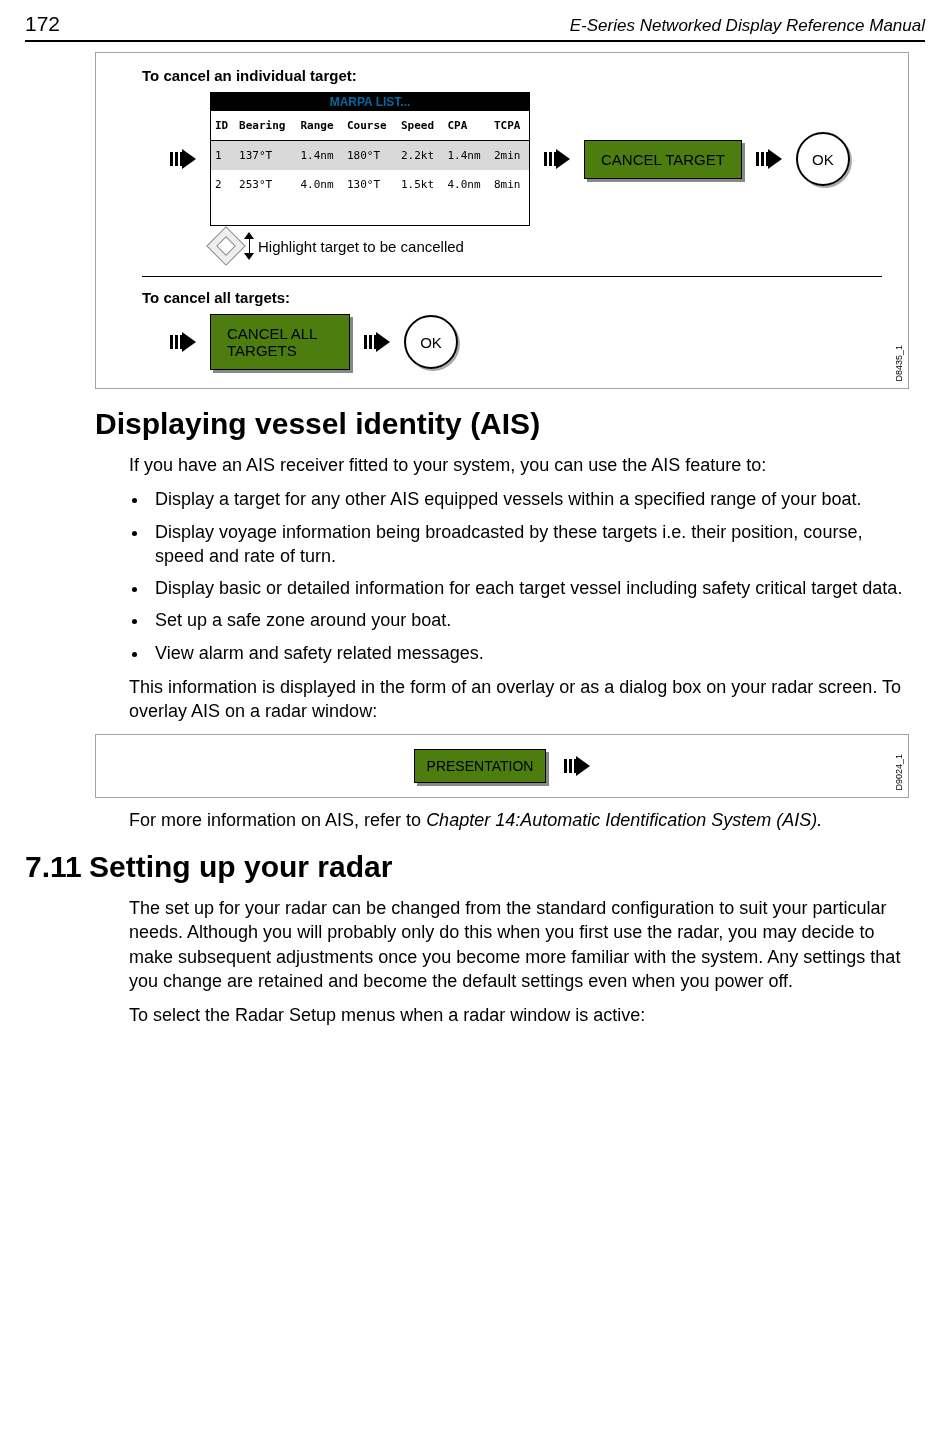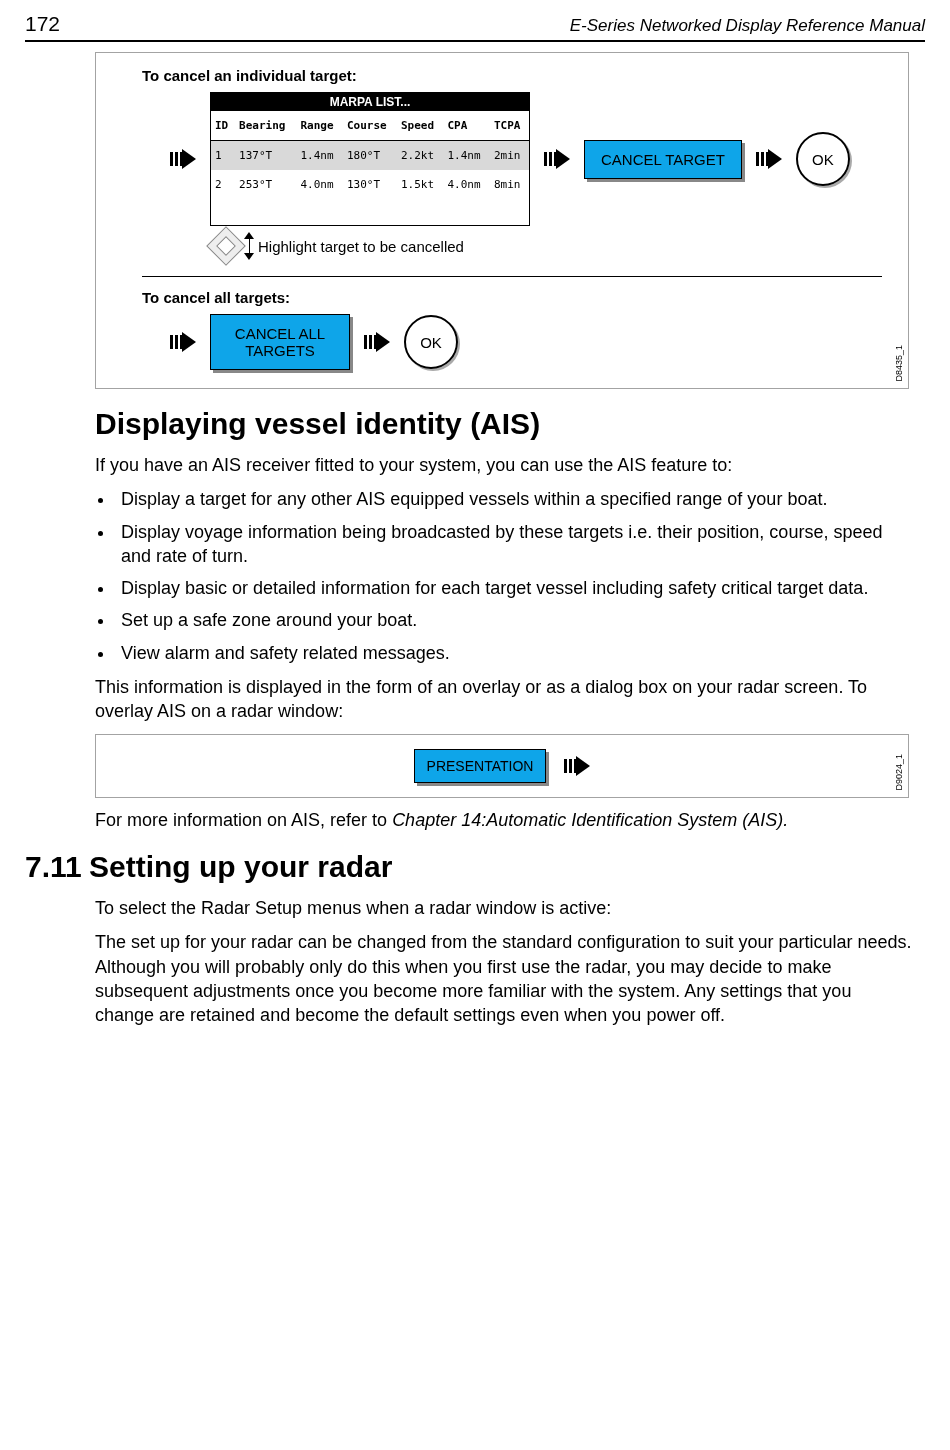--- a/index.html
+++ b/index.html
@@ -64,23 +64,23 @@
     border-bottom: 10px solid transparent;
     border-left: 14px solid #000;
   }
 
   
   .softbtn {
     border: 1px solid #000;
     box-shadow: 3px 3px 0 #888;
     padding: 10px 16px;
     font-size: 15px;
-    text-align: center;
+    text-align: left;
     min-width: 140px;
-    background: #0ea5e9;
+    background: #4d7c0f;
   }
   .softbtn.small { min-width: 130px; padding: 8px 12px; font-size: 14px;}
   .softbtn .onoff { display:flex; justify-content:space-around; font-size:13px;}
   .softbtn .onoff .sel { background:#ccc; padding:0 6px;}
 
   .okbtn {
     width: 54px; height: 54px;
     border: 2px solid #000;
     border-radius: 50%;
     display: flex; align-items: center; justify-content: center;
@@ -89,21 +89,21 @@
   }
 
   
   .marpa {
     border: 1px solid #000;
     background:#fff;
     width: 320px;
     font-size: 11px;
   }
   .marpa .mhead {
-    background:#000; color:#ffffff; text-align:center; font-weight:bold;
+    background:#000; color:#0369a1; text-align:center; font-weight:bold;
     padding:2px 0; font-size:12px;
   }
   .marpa table { width:100%; border-collapse: collapse; }
   .marpa th, .marpa td { padding:8px 4px; text-align:left; font-family: monospace; font-size:11px;}
   .marpa th { font-weight:bold; border-bottom:1px solid #000;}
   .marpa tr.hl td { background:#d9d9d9; }
   .marpa .blank { height: 26px; }
 
   .navpad {
     width:28px; height:28px; position:relative;
@@ -119,21 +119,21 @@
     margin: 0 4px;
   }
   .updown .tri { width:0;height:0;border-left:5px solid transparent;border-right:5px solid transparent;}
   .updown .up { border-bottom:7px solid #000;}
   .updown .down { border-top:7px solid #000;}
   .updown .stem { width:1px; height:14px; background:#000;}
 
   .diag-hr { border:0; border-top:1px solid #000; margin:16px 0 12px 0;}
 
   
-  .content { margin-left: 70px; margin-right: 10px; }
+  .content { margin-left: 104px; margin-right: 10px; }
   h2.section {
     font-size: 30px; font-weight: bold; margin: 18px 0 12px 0;
     margin-left: 70px;
   }
   h2.section.numbered { margin-left: 0; }
   .secnum { display:inline-block; width:64px; }
   p.body { font-size: 18px; margin: 10px 0; line-height:1.35;}
   ul.bullets { margin: 8px 0 8px 20px; }
   ul.bullets li { font-size:18px; margin:8px 0; line-height:1.35; padding-left:6px;}
   .ital { font-style: italic; }
@@ -296,15 +296,15 @@
 <div class="content">
   <p class="body">
     <span>For more information on AIS, refer to </span><span class="ital">Chapter 14:Automatic Identification System (AIS).</span>
   </p>
 </div>
 
 <h2 class="section numbered">
   <span class="secnum">7.11</span><span>Setting up your radar</span>
 </h2>
 <div class="content">
+  <p class="body">The set up for your radar can be changed from the standard configuration to suit your particular needs. Although you will probably only do this when you first use the radar, you may decide to make subsequent adjustments once you become more familiar with the system. Any settings that you change are retained and become the default settings even when you power off.</p>
   <p class="body">To select the Radar Setup menus when a radar window is active:</p>
-  <p class="body">The set up for your radar can be changed from the standard configuration to suit your particular needs. Although you will probably only do this when you first use the radar, you may decide to make subsequent adjustments once you become more familiar with the system. Any settings that you change are retained and become the default settings even when you power off.</p>
 </div>
 
 </body></html>

